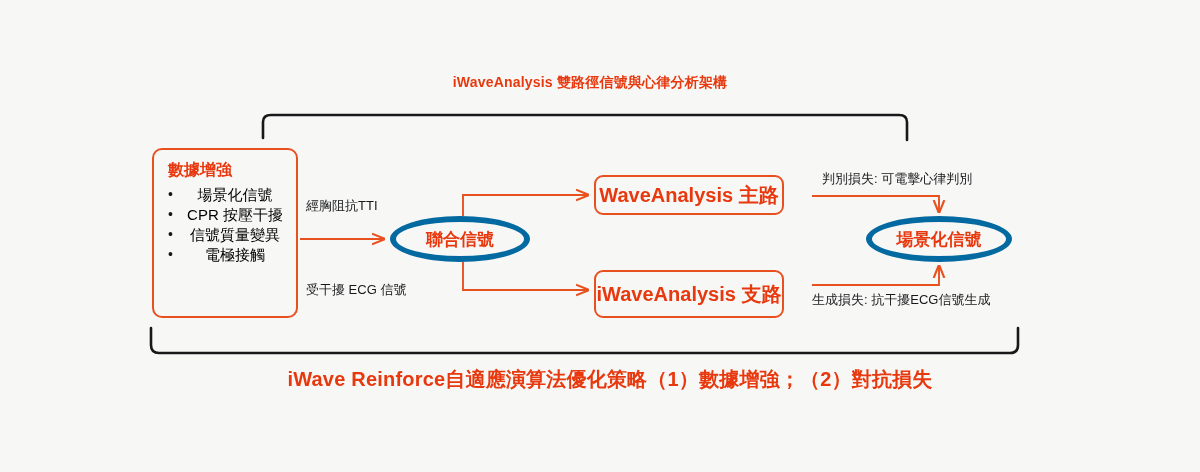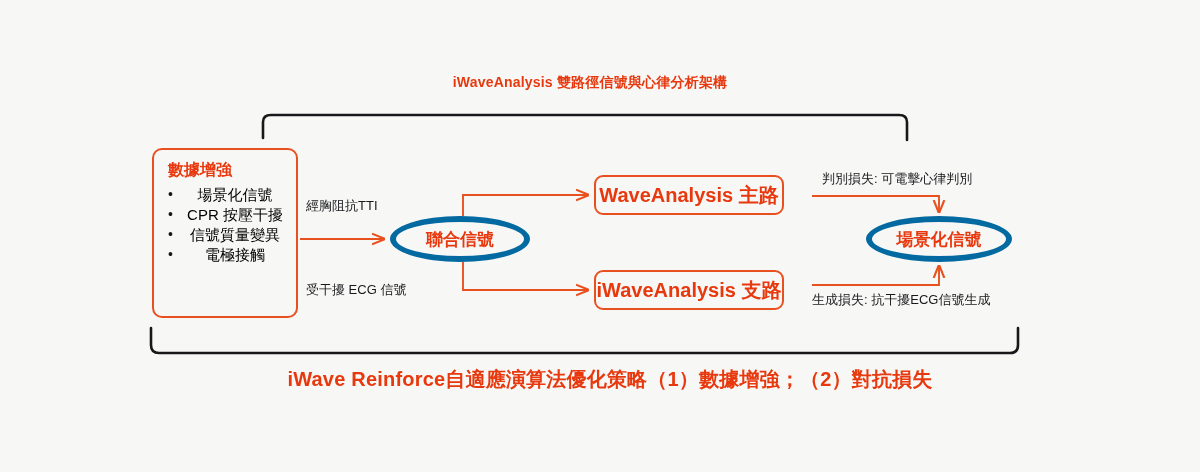--- a/index.html
+++ b/index.html
@@ -138,21 +138,21 @@
   .box-main {
     left: 594px;
     top: 175px;
     width: 190px;
     height: 40px;
   }
   .box-sub {
     left: 594px;
     top: 270px;
     width: 190px;
-    height: 40px;
+    height: 48px;
   }
 
   
   .edge-label {
     position: absolute;
     color: #17181a;
     font-size: 13px;
     font-weight: normal;
     white-space: nowrap;
   }

